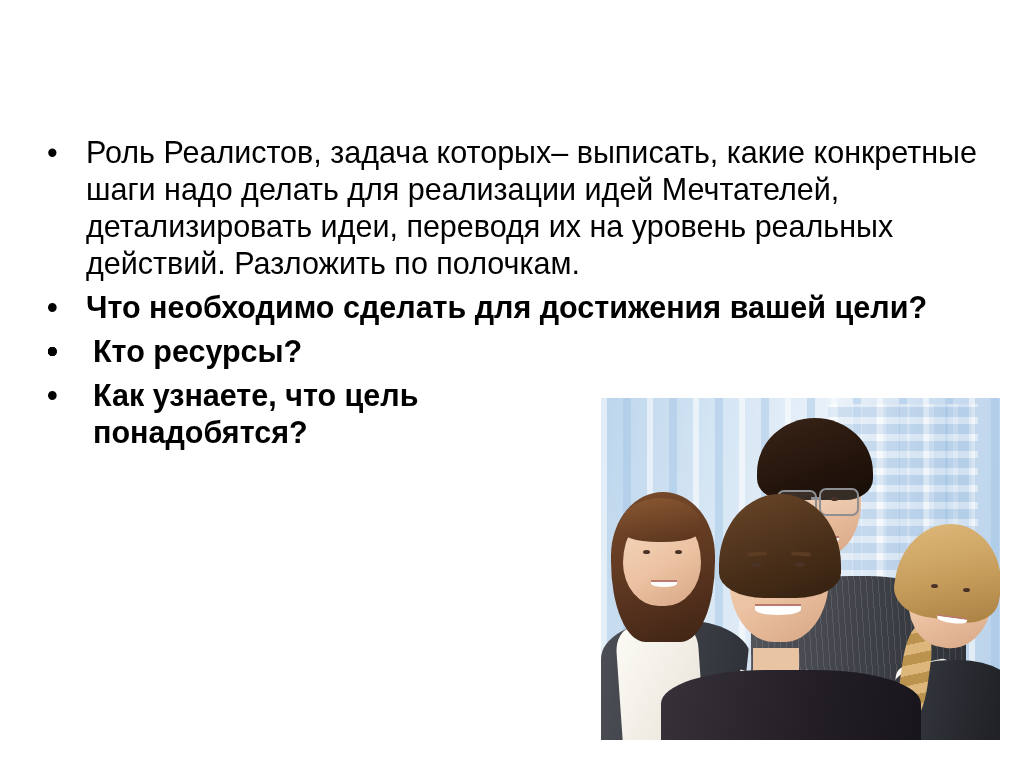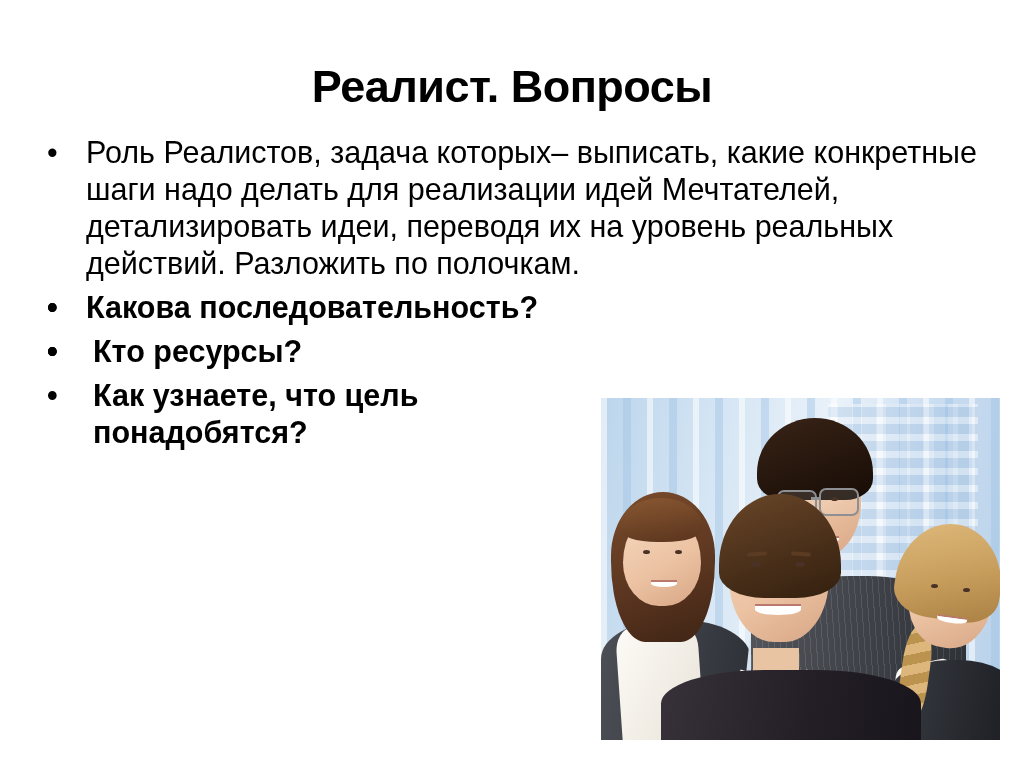--- a/index.html
+++ b/index.html
@@ -232,36 +232,35 @@
     border-radius: 40%; transform: rotate(8deg); }
   .pD-eye1 { left: 330px; top: 186px; }
   .pD-eye2 { left: 362px; top: 190px; }
   .pD-mouth { left: 336px; top: 218px; width: 30px; transform: rotate(8deg); }
 </style>
 </head>
 <body>
 
 <div class="slide">
 
-  <div class="slide-title">Реалист. Вопросы</div>
 
   <ul class="body-list">
 
     <li class="bullet-item para">
       <span class="bullet-dot">•</span>
       <span class="bullet-text">Роль Реалистов, задача которых– выписать, какие конкретные шаги надо делать для реализации идей Мечтателей, детализировать идеи, переводя их на уровень реальных действий. Разложить по полочкам.</span>
     </li>
 
     <li class="bullet-item bold gap-before">
       <span class="bullet-dot">•</span>
+      <span class="bullet-text">Что необходимо сделать для достижения вашей цели?</span>
     </li>
 
     <li class="bullet-item bold gap-before">
       <span class="bullet-dot">•</span>
-      <span class="bullet-text">Какова последовательность?</span>
     </li>
 
     <li class="bullet-item bold indented gap-before">
       <span class="bullet-dot">•</span>
     </li>
 
     <li class="bullet-item bold indented gap-before">
       <span class="bullet-dot">•</span>
     </li>
 

